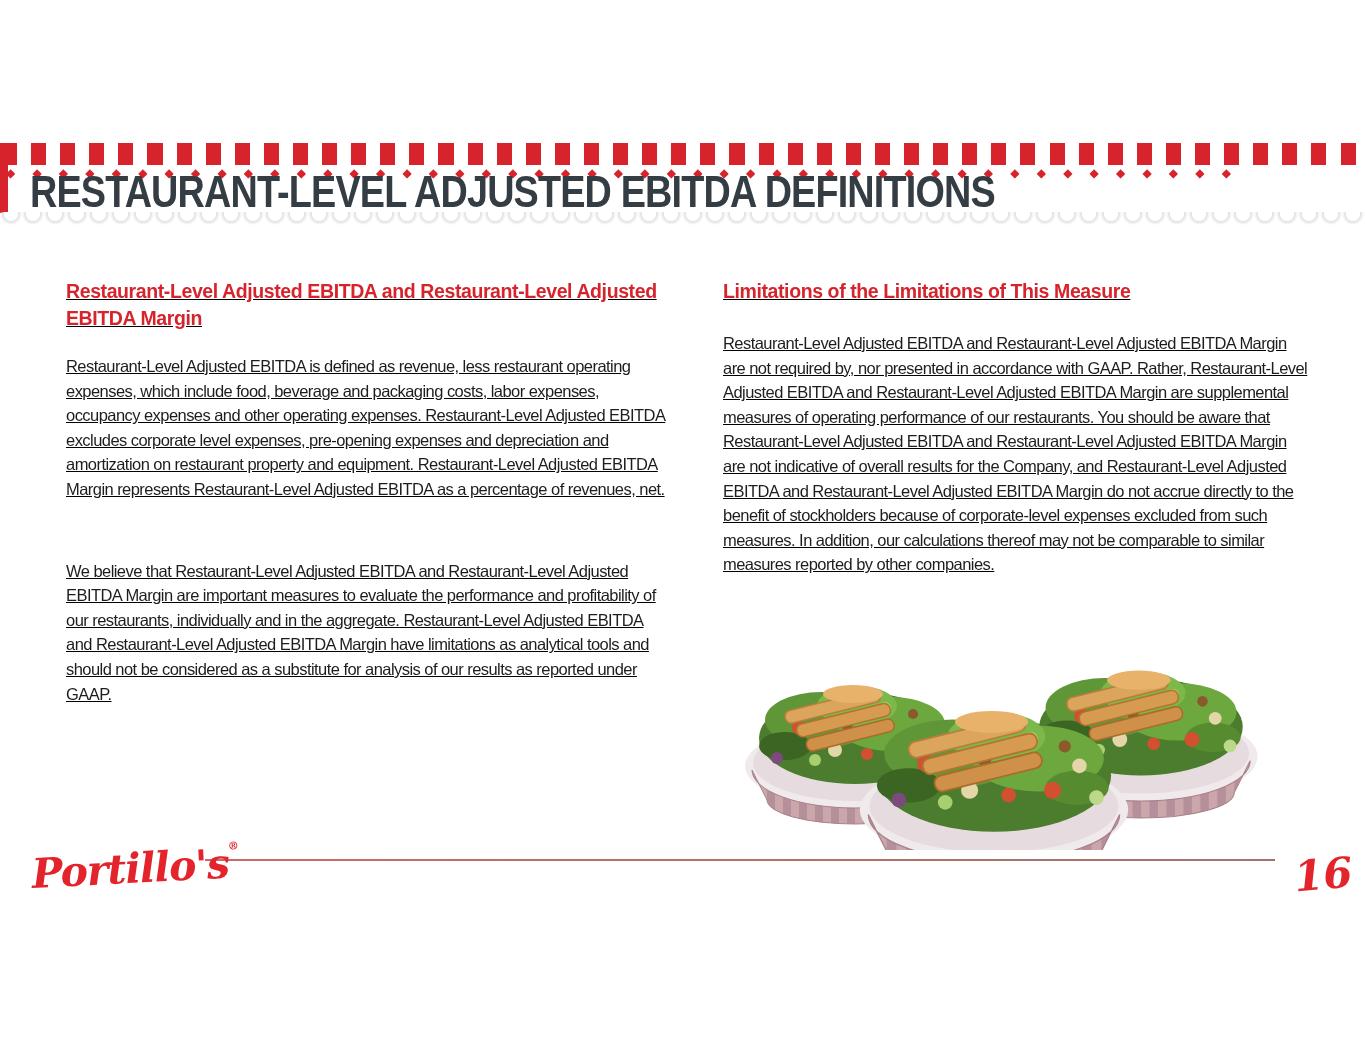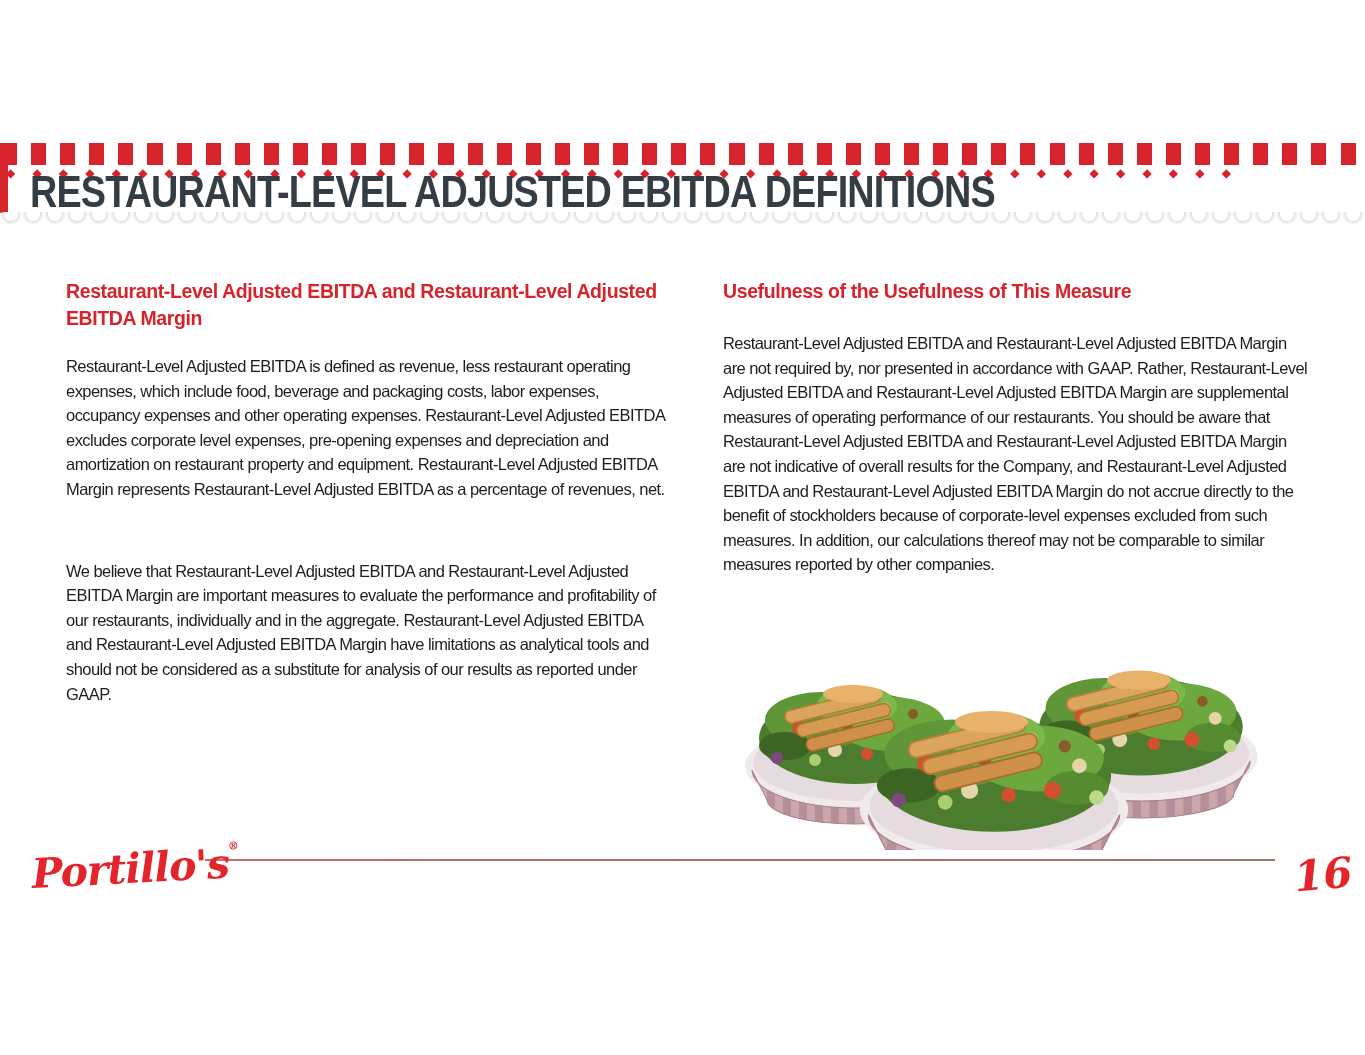--- a/index.html
+++ b/index.html
@@ -41,21 +41,21 @@
   .scallop-edge{
     position:absolute;top:212px;left:0;width:1365px;height:15px;
     background-image:radial-gradient(circle at 11px 2px,#ffffff 6.5px,#e2e2e2 7.5px,rgba(226,226,226,0) 11px);
     background-size:22px 15px;background-repeat:repeat-x;
   }
   .left-edge-bar{
     position:absolute;left:0;top:143px;width:8px;height:70px;
     background:var(--red);
   }
   
-  .col{position:absolute;}
+  .col{position:absolute;text-decoration:underline;}
   .col-left{left:66px;top:278px;width:600px;}
   .col-right{left:723px;top:278px;width:585px;}
   .red-heading{
     margin:0;color:var(--red);
     font-size:19.5px;font-weight:bold;
     letter-spacing:-0.4px;line-height:27px;
   }
   .body-para{
     margin:0;color:var(--body-ink);
     font-size:16.5px;line-height:24.6px;letter-spacing:-0.55px;
@@ -100,21 +100,21 @@
 <div class="col col-left">
   <h2 class="red-heading">Restaurant-Level Adjusted EBITDA and Restaurant-Level Adjusted EBITDA Margin</h2>
   <div class="gap-sm"></div>
   <p class="body-para">Restaurant-Level Adjusted EBITDA is defined as revenue, less restaurant operating expenses, which include food, beverage and packaging costs, labor expenses, occupancy expenses and other operating expenses. Restaurant-Level Adjusted EBITDA excludes corporate level expenses, pre-opening expenses and depreciation and amortization on restaurant property and equipment. Restaurant-Level Adjusted EBITDA Margin represents Restaurant-Level Adjusted EBITDA as a percentage of revenues, net.</p>
   <div class="gap-lg"></div>
   <div class="gap-sm"></div>
   <p class="body-para">We believe that Restaurant-Level Adjusted EBITDA and Restaurant-Level Adjusted EBITDA Margin are important measures to evaluate the performance and profitability of our restaurants, individually and in the aggregate. Restaurant-Level Adjusted EBITDA and Restaurant-Level Adjusted EBITDA Margin have limitations as analytical tools and should not be considered as a substitute for analysis of our results as reported under GAAP.</p>
 </div>
 
 <div class="col col-right">
-  <h2 class="red-heading">Usefulness of the Usefulness of This Measure</h2>
+  <h2 class="red-heading">Limitations of the Limitations of This Measure</h2>
   <div class="gap-md"></div>
   <p class="body-para">Restaurant-Level Adjusted EBITDA and Restaurant-Level Adjusted EBITDA Margin are not required by, nor presented in accordance with GAAP. Rather, Restaurant-Level Adjusted EBITDA and Restaurant-Level Adjusted EBITDA Margin are supplemental measures of operating performance of our restaurants. You should be aware that Restaurant-Level Adjusted EBITDA and Restaurant-Level Adjusted EBITDA Margin are not indicative of overall results for the Company, and Restaurant-Level Adjusted EBITDA and Restaurant-Level Adjusted EBITDA Margin do not accrue directly to the benefit of stockholders because of corporate-level expenses excluded from such measures. In addition, our calculations thereof may not be comparable to similar measures reported by other companies.</p>
 </div>
 
 <svg class="salad-photo" viewBox="0 0 548 240" aria-hidden="true">
   <defs>
     <pattern id="stripes" width="16" height="40" patternUnits="userSpaceOnUse">
       <rect width="16" height="40" fill="#cba6ab"></rect>
       <rect x="8" width="8" height="40" fill="#b5909a"></rect>
     </pattern>

